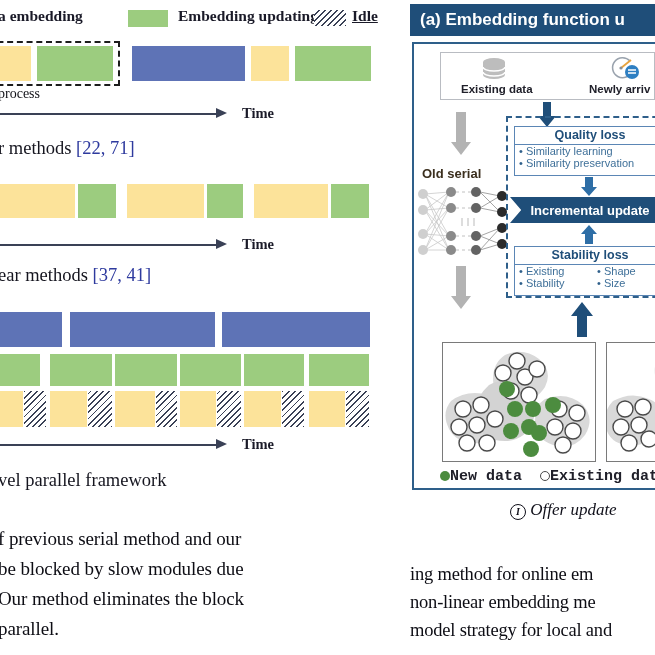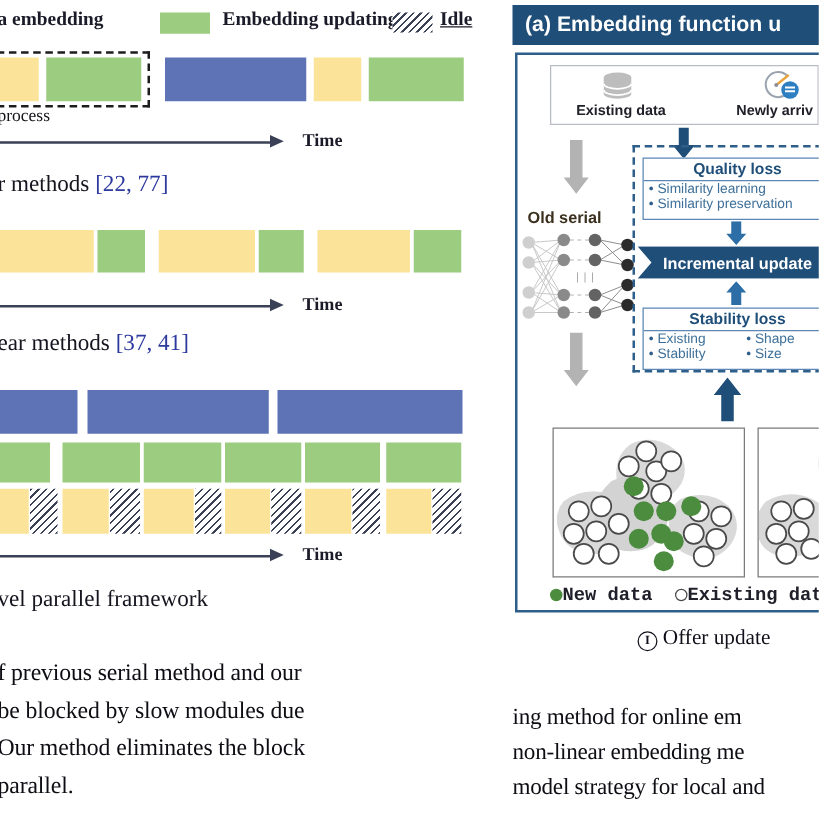--- a/index.html
+++ b/index.html
@@ -190,21 +190,21 @@
       <div class="bar yellow" style="left:251px;top:2px;width:38px;height:35px;"></div>
       <div class="bar green" style="left:295px;top:2px;width:76px;height:35px;"></div>
     </div>
     <div class="small-label" style="left:-2px;top:86px;">process</div>
 
     <div class="axis" style="left:-10px;top:113px;width:228px;"></div>
     <div class="axis-head" style="left:216px;top:108px;"></div>
     <div class="axis-label" style="left:242px;top:105px;">Time</div>
 
     <div class="caption-line" style="left:-2px;top:138px;">
-      <span>r methods </span><span class="ref">[22, 77]</span>
+      <span>r methods </span><span class="ref">[22, 71]</span>
     </div>
 
     <div class="tl" style="left:0;top:184px;width:400px;height:38px;">
       <div class="bar yellow" style="left:-10px;top:0;width:85px;height:34px;"></div>
       <div class="bar green" style="left:78px;top:0;width:38px;height:34px;"></div>
       <div class="bar yellow" style="left:127px;top:0;width:77px;height:34px;"></div>
       <div class="bar green" style="left:207px;top:0;width:36px;height:34px;"></div>
       <div class="bar yellow" style="left:254px;top:0;width:74px;height:34px;"></div>
       <div class="bar green" style="left:331px;top:0;width:38px;height:34px;"></div>
     </div>
@@ -470,21 +470,21 @@
       </div>
 
       <div class="legend2" style="left:26px;top:424px;">
         <span class="dot-new"></span><span>New data</span>
         &nbsp;<span class="dot-exist"></span><span>Existing data</span>
         &nbsp;<span class="blob-ic"></span><span>Data c</span>
       </div>
 
     </div>
 
-    <div class="offer" style="left:100px;top:500px;">
+    <div class="offer" style="left:100px;top:500px;font-style:italic;">
       <span class="circnum">I</span>
       <span>Offer update</span>
     </div>
 
     <div class="fig-cap" style="left:0;top:564px;">ing method for online em</div>
     <div class="fig-cap" style="left:0;top:592px;">non-linear embedding me</div>
     <div class="fig-cap" style="left:0;top:620px;">model strategy for local and</div>
   </div>
 
 </div>

